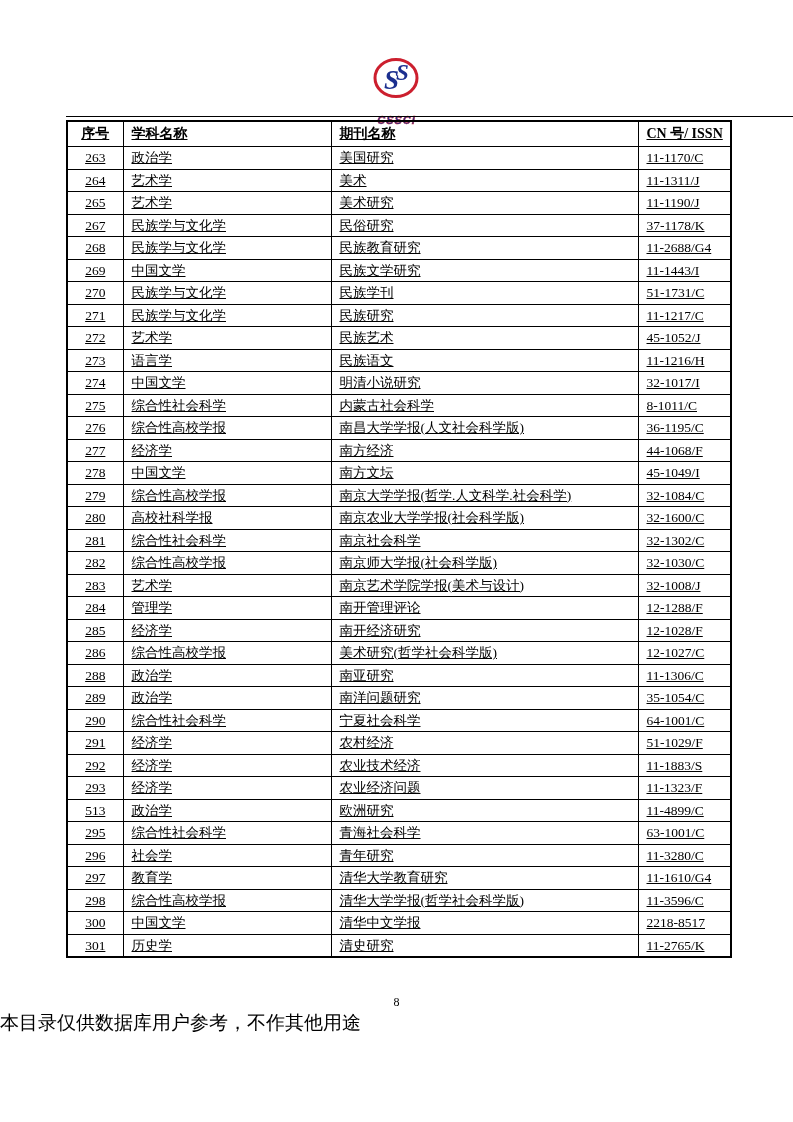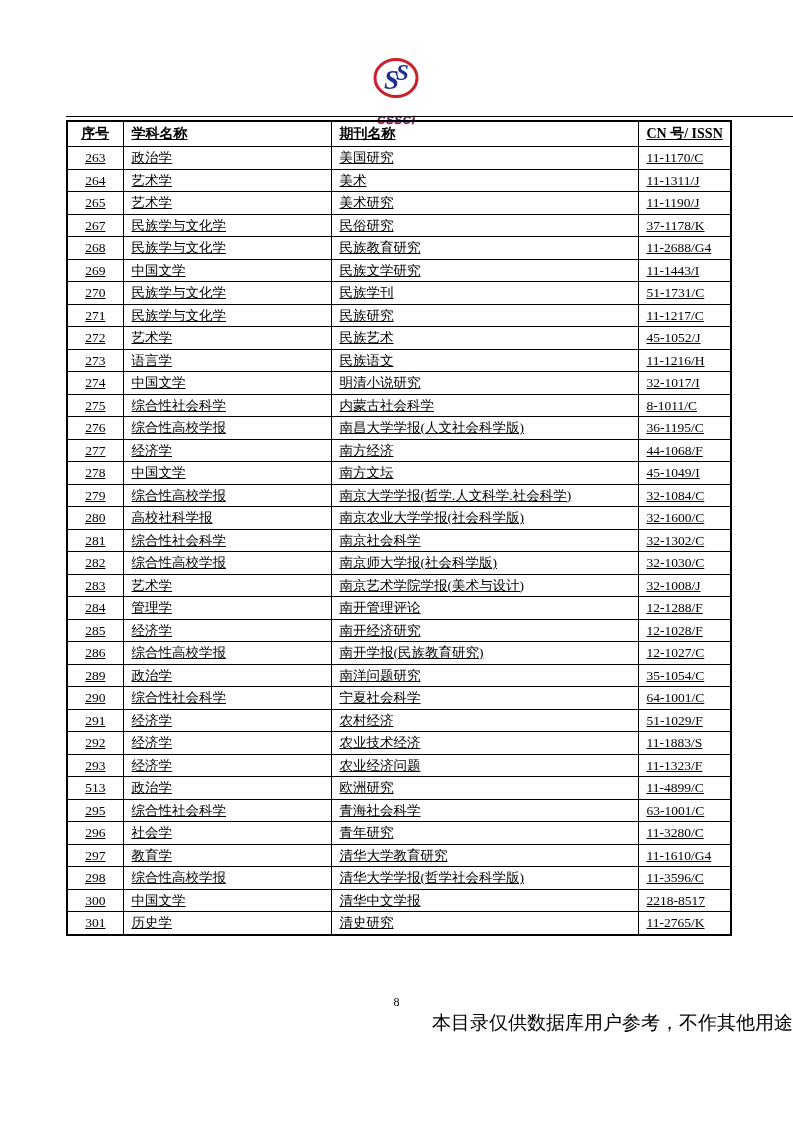--- a/index.html
+++ b/index.html
@@ -73,21 +73,21 @@
   
   .page-number{
     position:absolute;
     top:995px;left:0;right:0;
     text-align:center;
     font-size:12px;
   }
   .footer-note{
     position:absolute;
     top:1010px;left:0;right:0;
-    text-align:right;
+    text-align:left;
     font-family:"Liberation Sans","DejaVu Sans",sans-serif;
     font-size:19px;
     color:#000;
   }
 </style>
 </head>
 <body>
 
 <div class="page">
 
@@ -246,22 +246,28 @@
           </tr>
           <tr>
             <td class="c-no">285</td>
             <td class="c-disc">经济学</td>
             <td class="c-journal">南开经济研究</td>
             <td class="c-cn">12-1028/F</td>
           </tr>
           <tr>
             <td class="c-no">286</td>
             <td class="c-disc">综合性高校学报</td>
-            <td class="c-journal">南开学报(民族教育研究)</td>
+            <td class="c-journal">美术研究(哲学社会科学版)</td>
             <td class="c-cn">12-1027/C</td>
+          </tr>
+          <tr>
+            <td class="c-no">288</td>
+            <td class="c-disc">政治学</td>
+            <td class="c-journal">南亚研究</td>
+            <td class="c-cn">11-1306/C</td>
           </tr>
           <tr>
             <td class="c-no">289</td>
             <td class="c-disc">政治学</td>
             <td class="c-journal">南洋问题研究</td>
             <td class="c-cn">35-1054/C</td>
           </tr>
           <tr>
             <td class="c-no">290</td>
             <td class="c-disc">综合性社会科学</td>

